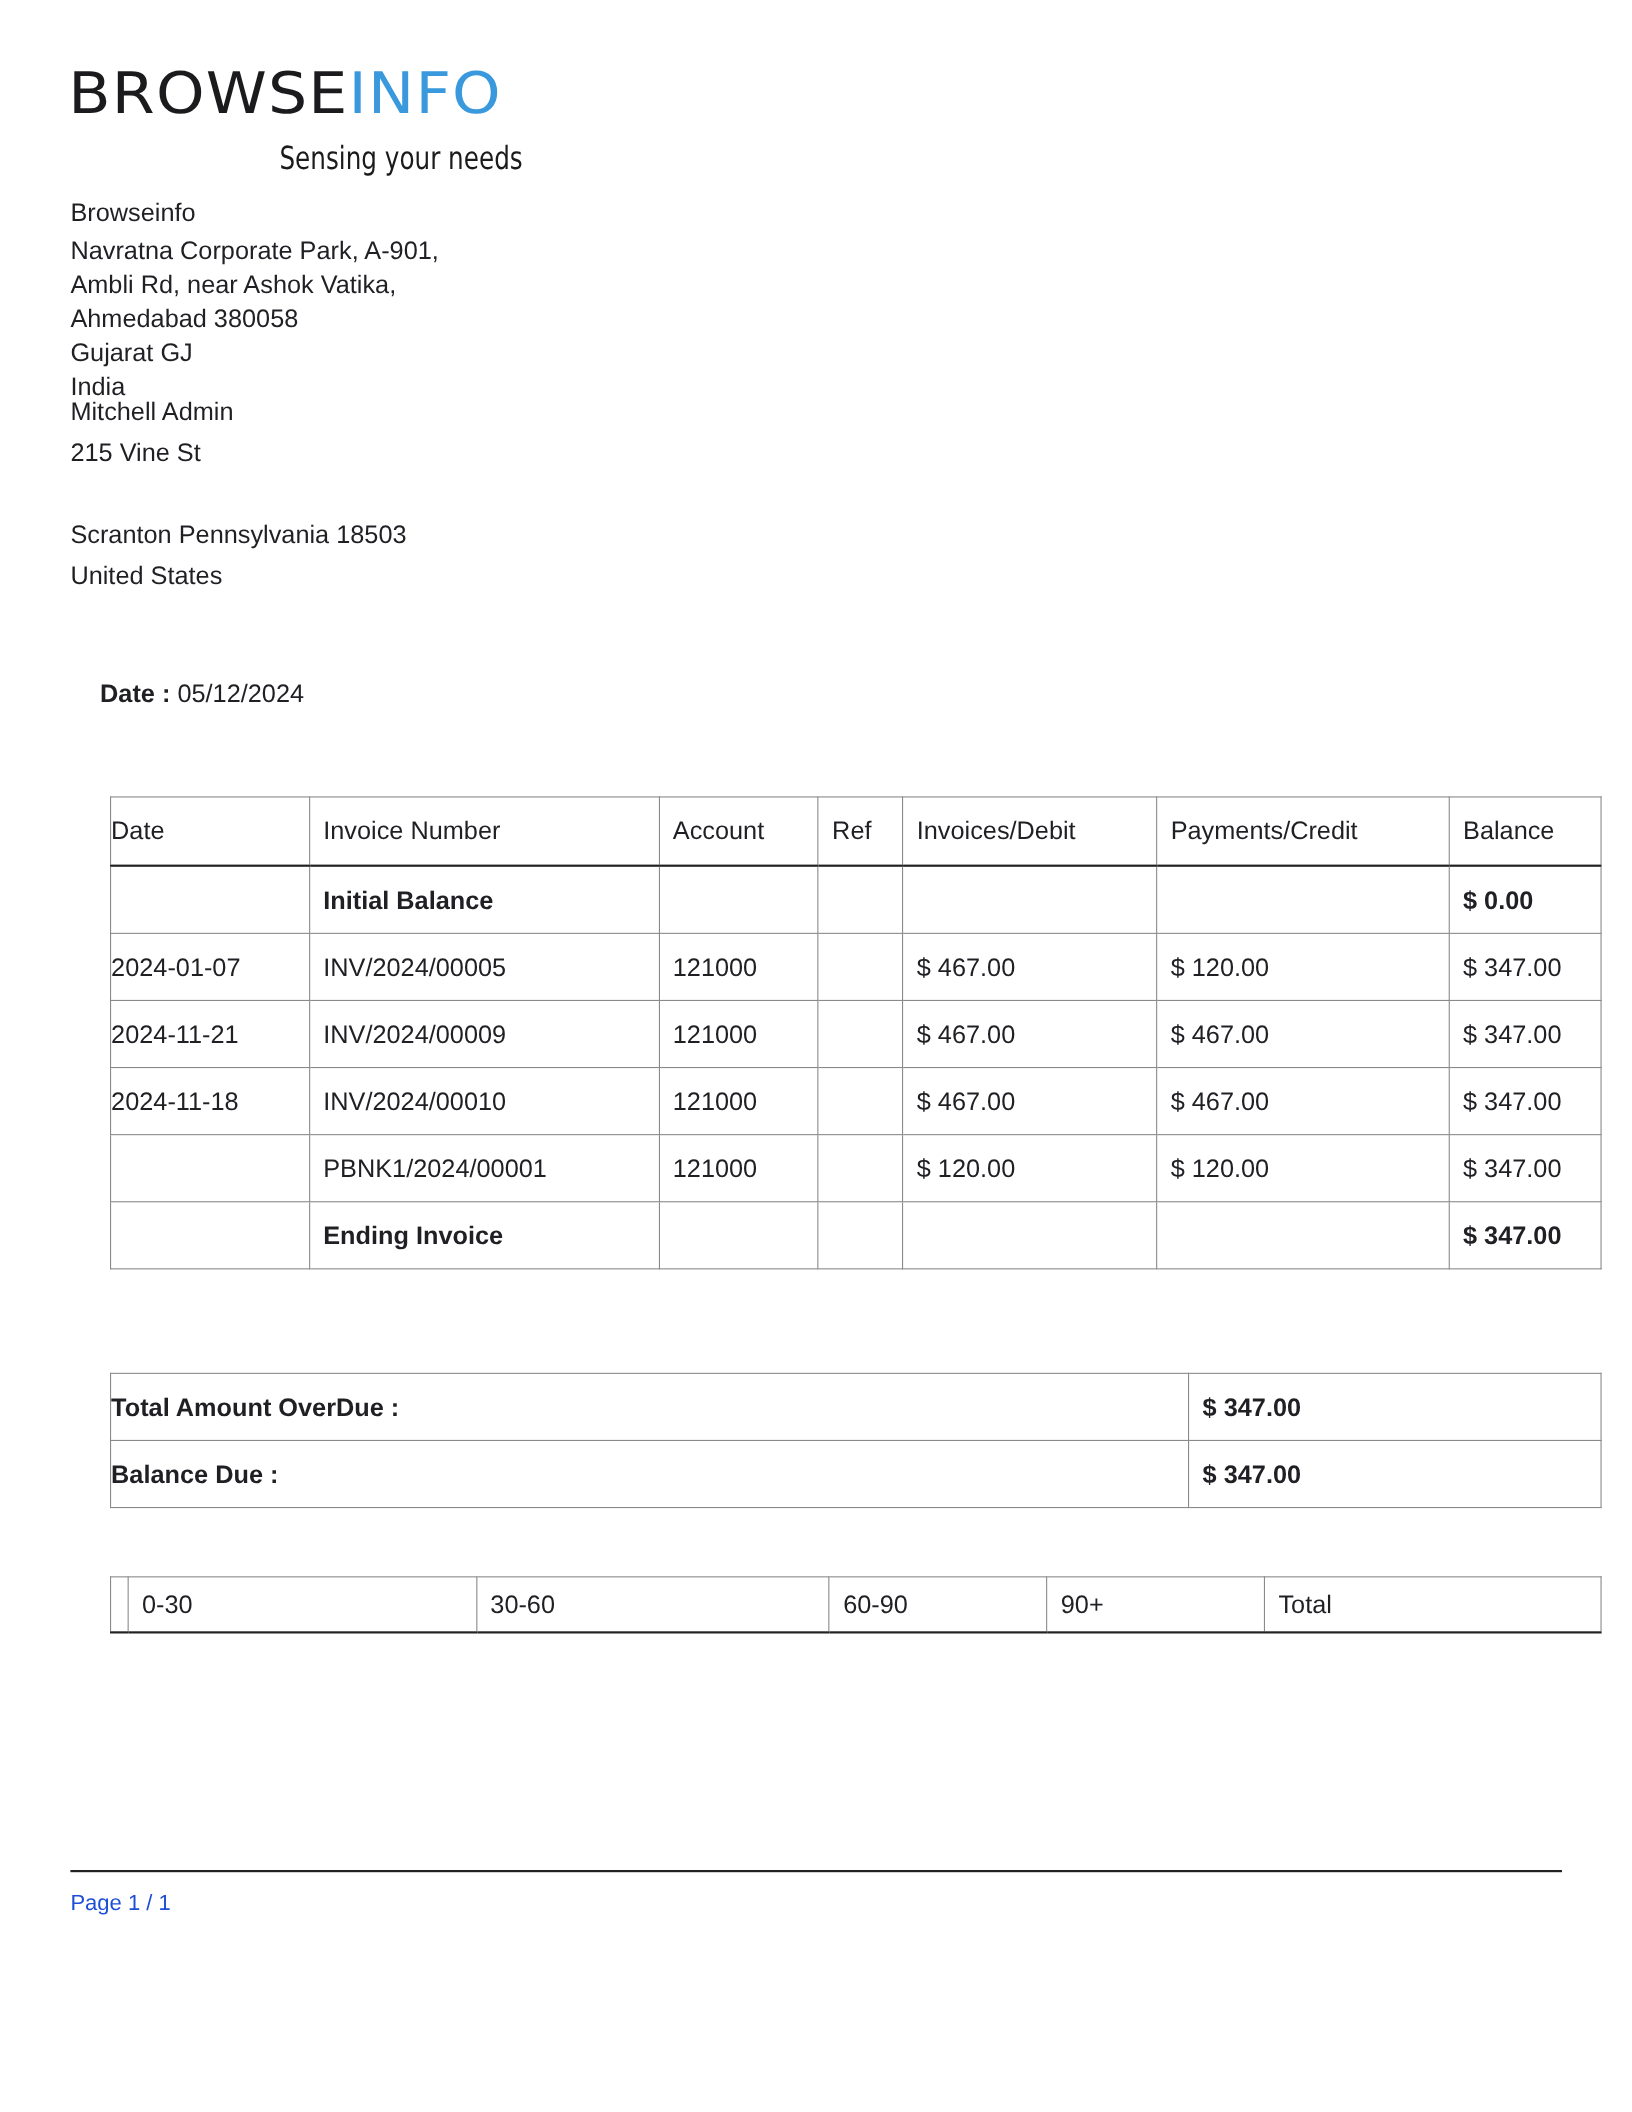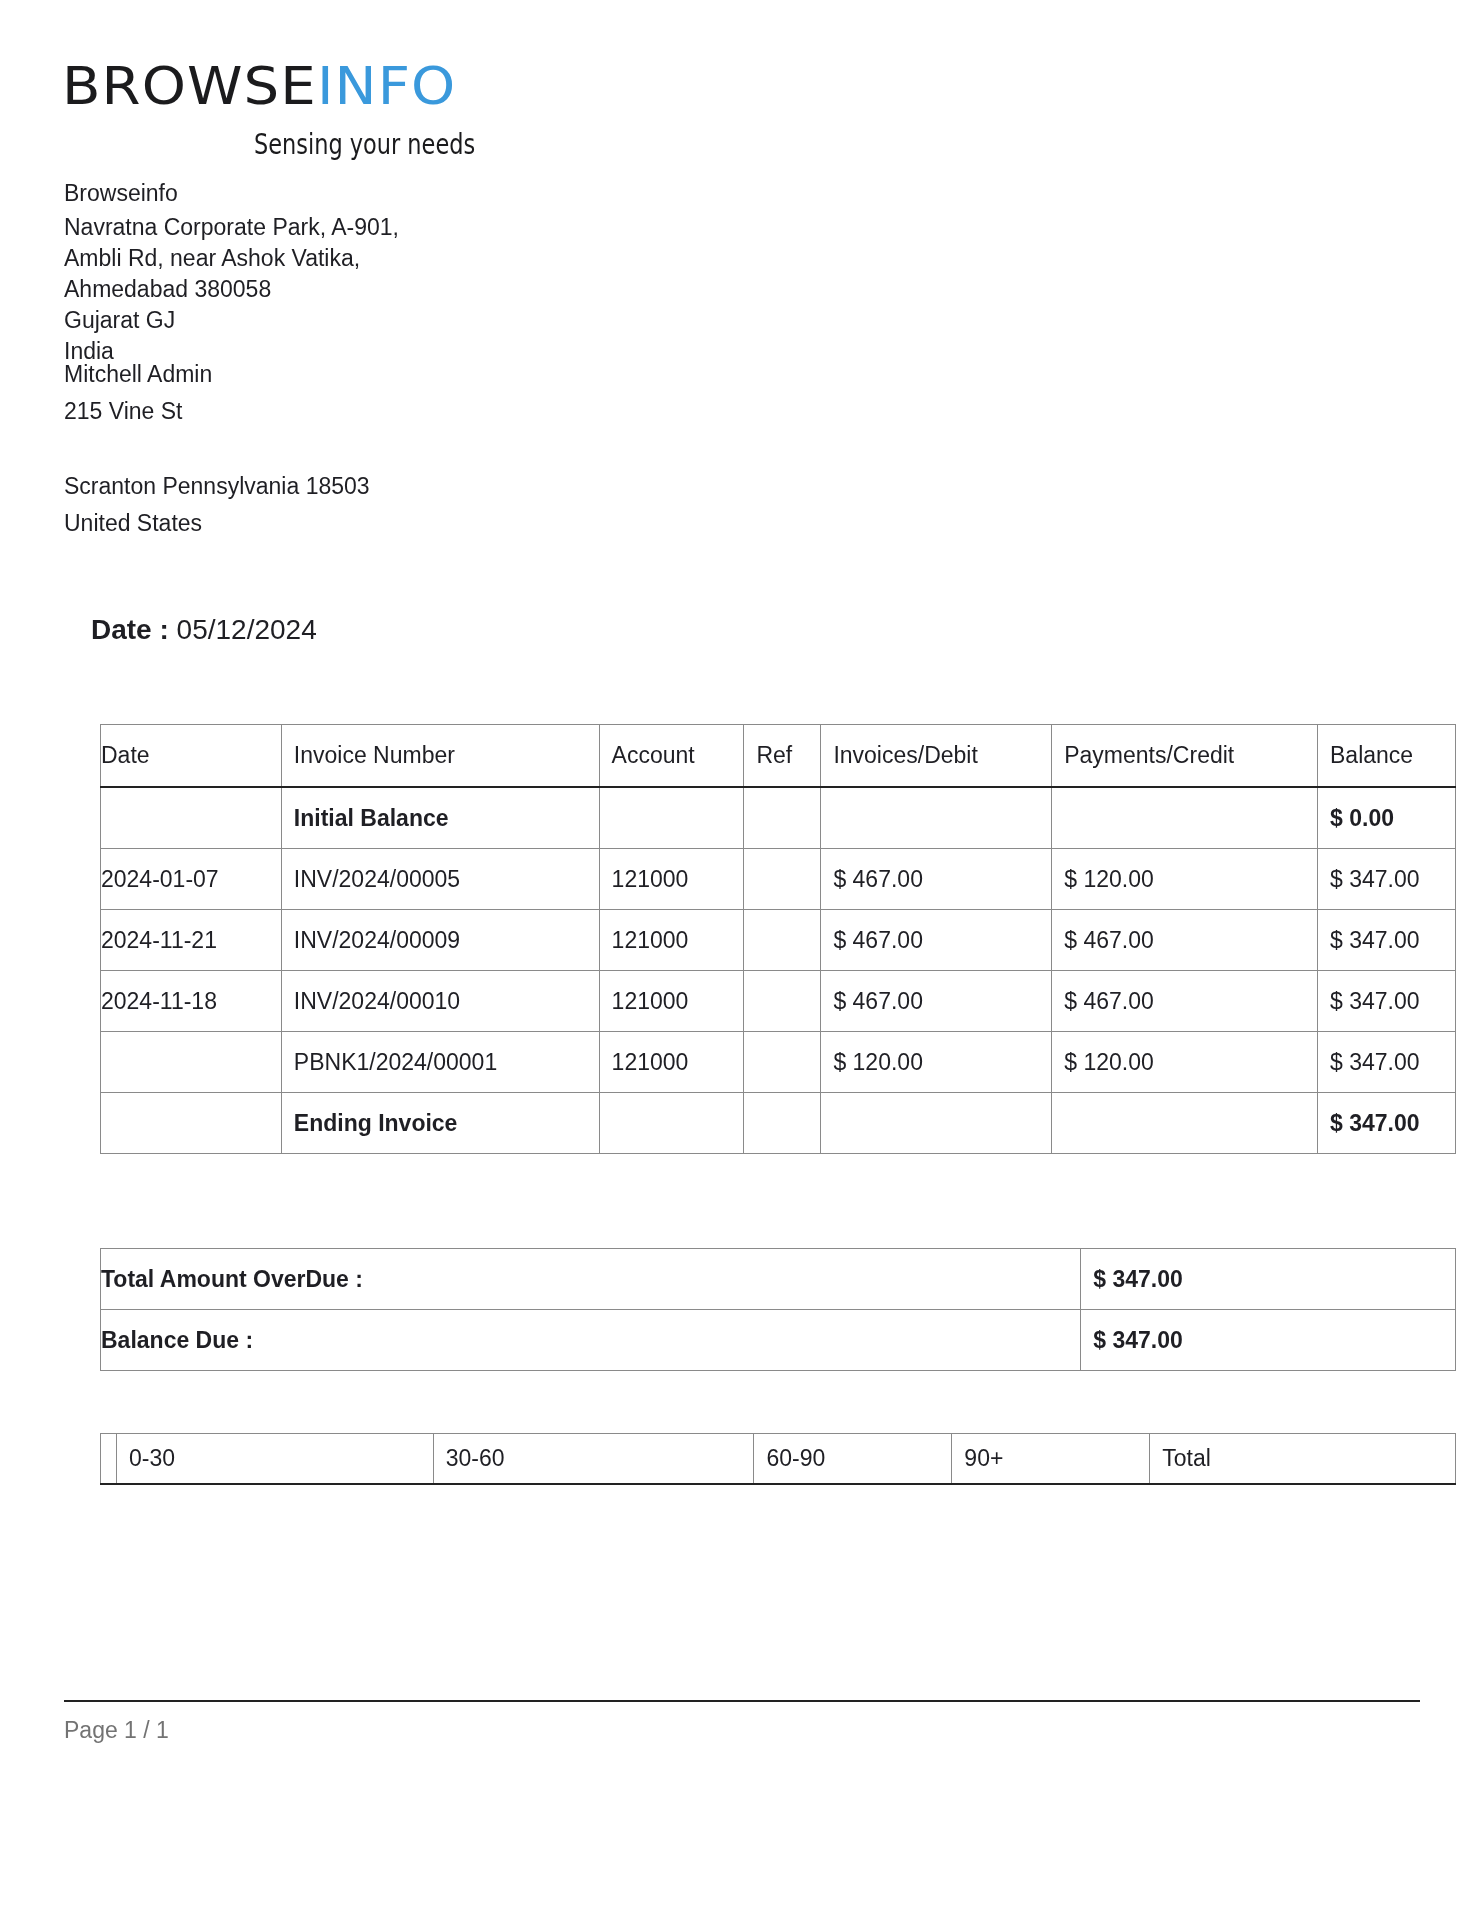--- a/index.html
+++ b/index.html
@@ -6,39 +6,39 @@
   body { width:1484px; height:1920px; position:relative; overflow:hidden;
          font-family:"Liberation Sans", sans-serif; color:#1f1f24; }
   .abs { position:absolute; }
   .logo { left:62px; top:58px; font-family:"DejaVu Sans", sans-serif; font-size:52px;
           letter-spacing:1px; line-height:56px; white-space:nowrap; font-weight:normal; transform:scaleX(1.08); transform-origin:left; }
   .logo .dark { color:#1b1b1d; }
   .logo .blue { color:#3a99dc; }
   .tagline { left:254px; top:126px; font-family:"DejaVu Sans Condensed","DejaVu Sans", sans-serif; font-size:29px;
              line-height:36px; color:#1b1b1d; transform:scaleX(0.86); transform-origin:left; white-space:nowrap; }
   .addr { left:64px; font-size:23px; line-height:28px; color:#1f1f24; white-space:nowrap; }
-  .date-line { left:91px; top:616px; font-size:28px; line-height:28px; }
+  .date-line { left:91px; top:616px; font-size:23px; line-height:28px; }
   .date-line b { font-weight:bold; }
   table { border-collapse:collapse; position:absolute; font-size:23px; color:#1f1f24;margin-left:36px; }
   td, th { border:1.5px solid #8a8a8a; padding:0 0 0 12px; text-align:left; font-weight:normal; vertical-align:middle; white-space:nowrap; }
   .ledger { left:64px; top:724px; width:1356px; }
   .ledger th { height:61px; }
   .ledger thead tr th { border-bottom:2.5px solid #222; }
   .ledger td { height:60px;padding-left:12px; }
   .ledger td:first-child, .ledger th:first-child { padding-left:0; }
   .bold { font-weight:bold; }
   .summary { left:64px; top:1248px; width:1356px; }
   .summary td { height:60px; }
   .summary td:first-child { padding-left:0; }
   .aging { left:64px; top:1433px; width:1356px; }
   .aging th { height:49px; border-bottom:2.5px solid #222; }
   .aging td { height:48px; }
   .aging .stub { width:2px; padding:0; }
   .footer-line { left:64px; top:1700px; width:1356px; height:0; border-top:2px solid #222; }
-  .page-num { left:64px; top:1716px; font-size:23px; line-height:28px; color:#737373; }
+  .page-num { left:64px; top:1716px; font-size:20px; line-height:28px; color:#1d4ed8; }
 </style>
 </head>
 <body>
 
 <div class="abs logo"><span class="dark">BROWSE</span><span class="blue">INFO</span></div>
 <div class="abs tagline">Sensing your needs</div>
 
 <div class="abs addr" style="top:179px">Browseinfo</div>
 <div class="abs addr" style="top:213px">Navratna Corporate Park, A-901,</div>
 <div class="abs addr" style="top:244px">Ambli Rd, near Ashok Vatika,</div>

